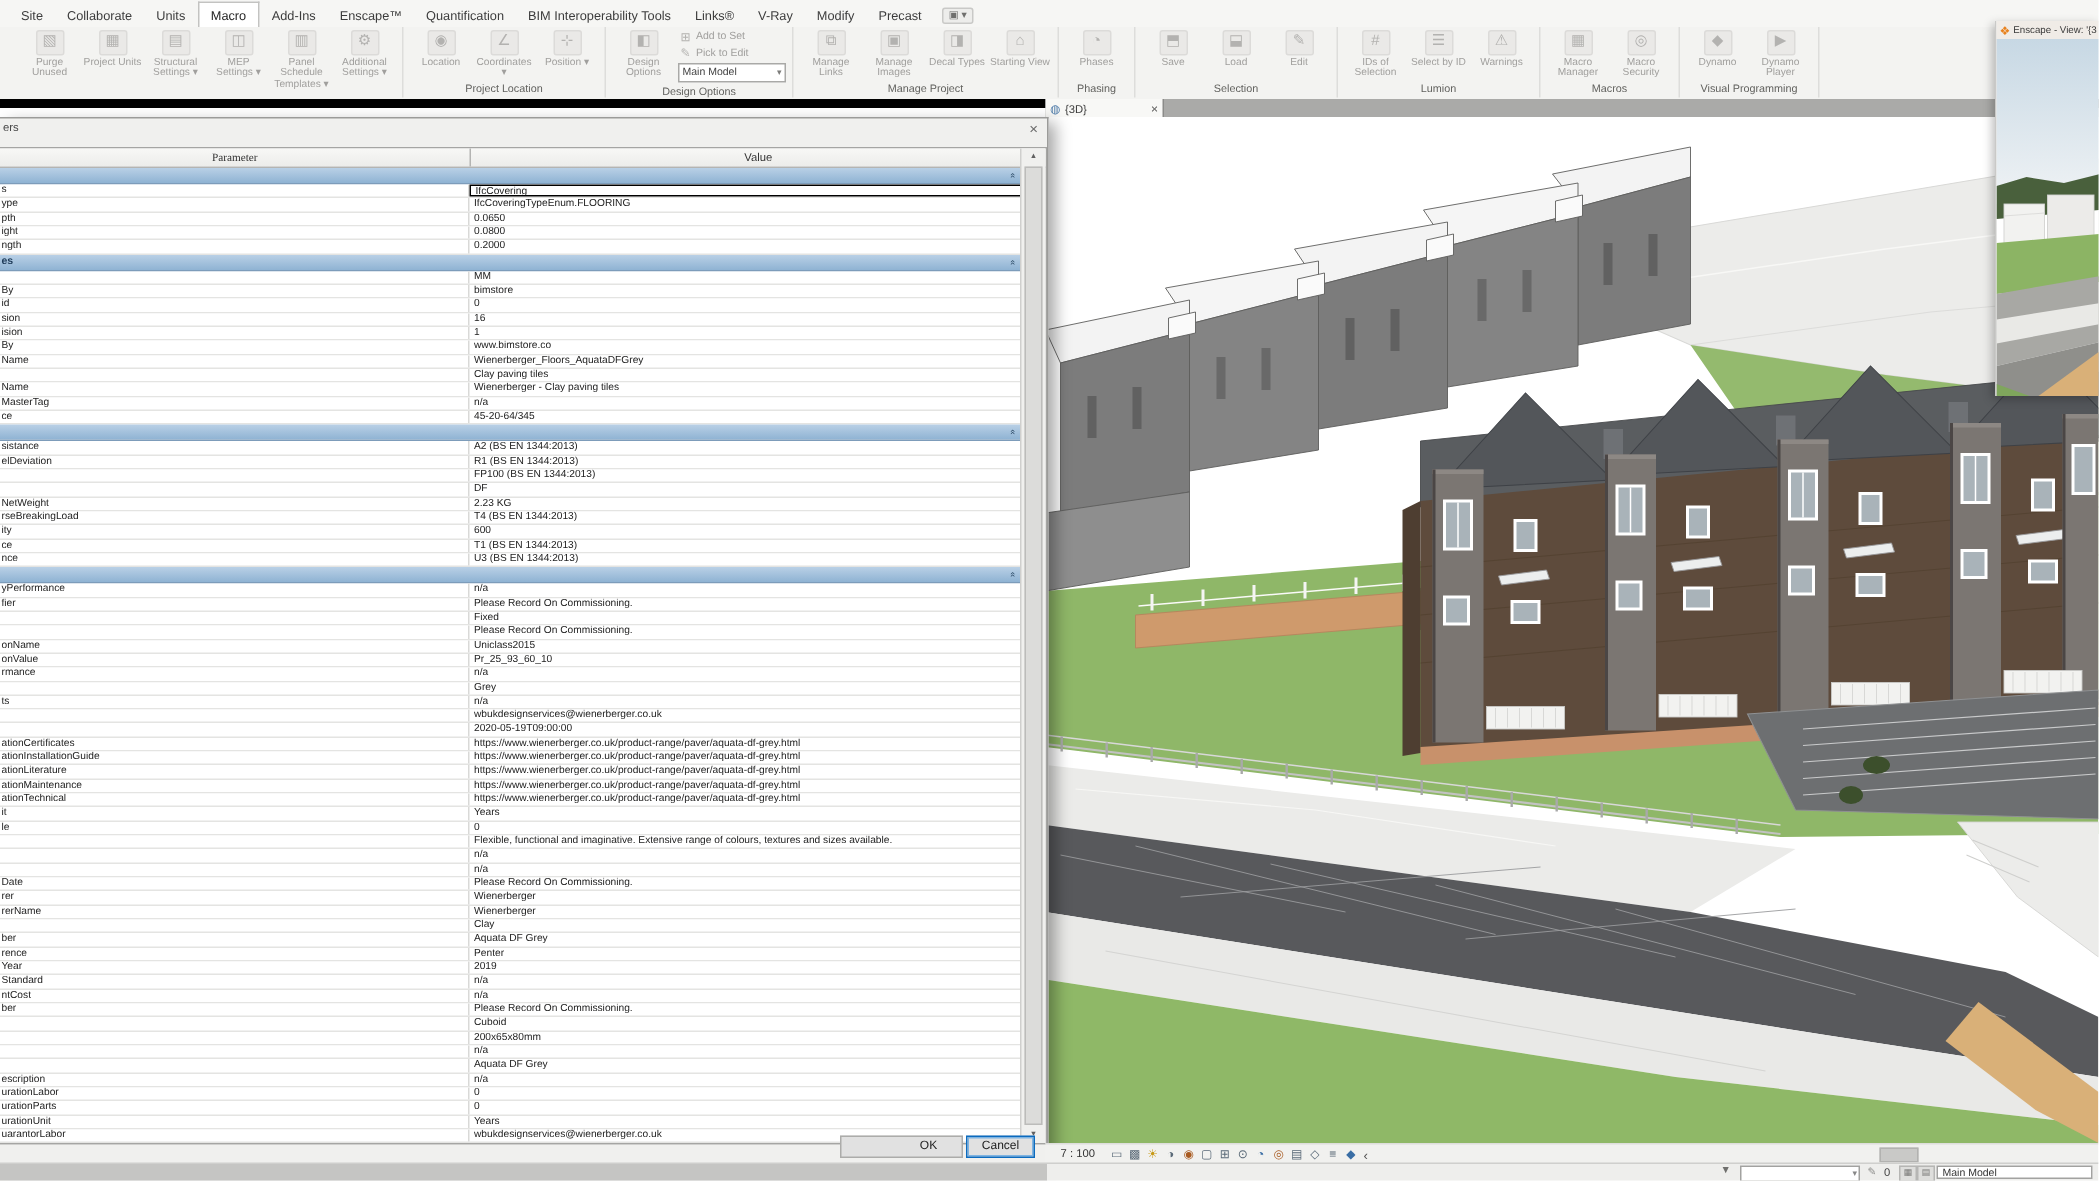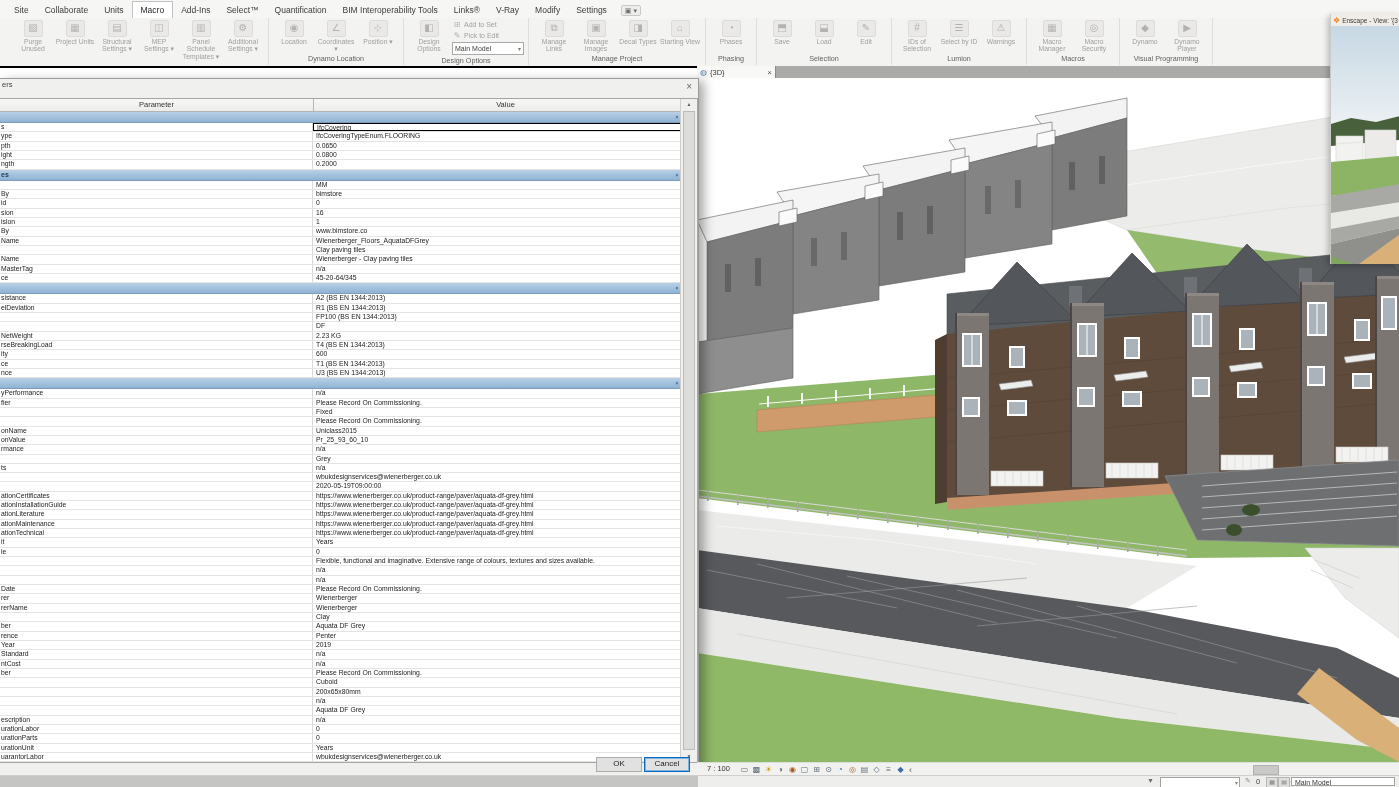--- a/index.html
+++ b/index.html
@@ -1,19 +1,19 @@
 <!DOCTYPE html>
 <html><head>
 <meta charset="utf-8">
 <style>
   html,body{margin:0;padding:0;}
   body{width:1399px;height:787px;overflow:hidden;position:relative;background:#fff;
        font-family:"Liberation Sans","DejaVu Sans",sans-serif;-webkit-font-smoothing:antialiased;}
   
-  #ribbon{position:absolute;left:0;top:0;width:1399px;height:66px;background:#f3f3f1;border-bottom:2px solid #000000;}
+  #ribbon{position:absolute;left:0;top:0;width:1399px;height:66px;background:#f3f3f1;border-bottom:6px solid #000000;}
   #tabs{display:flex;align-items:flex-end;height:18px;background:#f6f6f4;padding-left:6px;}
   .tab{font-size:8.5px;color:#3c3c3c;padding:3px 8px 3px 8px;white-space:nowrap;cursor:default;}
   .tab.active{background:#fff;border:1px solid #c3c3c1;border-bottom:none;color:#1f1f1f;}
   .ovchip{font-size:7px;color:#6f6f6d;border:1px solid #c9c9c7;background:#ededeb;margin-left:6px;margin-bottom:2px;padding:0 3px;line-height:9px;border-radius:2px;}
   #panels{display:flex;align-items:stretch;height:47px;padding-left:8px;}
   .panel{display:flex;flex-direction:column;border-right:1px solid #dddddb;padding:1px 4px 0 4px;}
   .prowl{display:flex;align-items:flex-start;flex:1;}
   .rbtn{width:40px;display:flex;flex-direction:column;align-items:center;margin:0 1px;}
   .ric{width:17px;height:15px;background:#eae9e7;border:1px solid #dcdbd9;border-radius:2px;
        color:#b3b2b0;font-size:10px;line-height:14px;text-align:center;margin-top:1px;}
@@ -43,39 +43,39 @@
   
   #dialog{position:absolute;left:0;top:78px;width:698px;height:697px;background:#f0f0ee;
           border-top:1px solid #9b9b99;border-right:1px solid #9b9b99;border-bottom:1px solid #9b9b99;
           box-shadow:5px 3px 10px rgba(0,0,0,.35);}
   #dlgtitle{position:absolute;left:0;top:0;right:0;height:19px;}
   #dlgfrag{position:absolute;left:2px;top:1px;font-size:7.5px;color:#444;}
   #dlgclose{position:absolute;right:6px;top:3px;font-size:10px;color:#6b6b6b;line-height:10px;}
   #ptable{position:absolute;left:0;top:19px;width:697px;background:#fff;border:1px solid #a5a5a3;border-left:none;}
   #thead{display:flex;height:12px;background:linear-gradient(#f8f8f6,#ececea);border-bottom:1px solid #b4b4b2;}
   #thead div{font-size:7.5px;color:#333;text-align:center;line-height:12px;}
-  #th-param{width:313px;border-right:1px solid #b4b4b2;}
+  #th-param{width:313px;border-right:1px solid #b4b4b2;font-family:Liberation Serif, serif;}
   #th-value{flex:1;}
   #tscroll{position:absolute;right:0;top:0;bottom:0;width:16px;background:#f0f0ee;border-left:1px solid #cfcfcd;}
   .sarr{height:11px;text-align:center;font-size:5px;color:#606060;line-height:11px;}
   #sthumb{position:absolute;left:2px;right:2px;top:12px;bottom:12px;background:#dcdcda;border:1px solid #bcbcba;}
   #tbody{margin-right:16px;}
   .sec{height:10px;background:linear-gradient(#b9d0e6,#8fb3d3);border-bottom:1px solid #7d9cba;
        display:flex;align-items:center;justify-content:space-between;}
   .secf{font-size:7px;font-weight:bold;color:#1d3a58;padding-left:1px;}
   .seci{font-size:6px;color:#24425e;transform:rotate(-90deg);margin-right:4px;}
   .prw{display:flex;height:9.34px;border-bottom:1px solid #e4e4e2;box-sizing:border-box;background:#fff;}
   .pcell{width:313px;border-right:1px solid #d9d9d7;font-size:6.8px;line-height:8.4px;color:#222;
          overflow:hidden;white-space:nowrap;padding-left:1px;box-sizing:border-box;}
   .vcell{flex:1;font-size:6.8px;line-height:8.4px;color:#222;overflow:hidden;white-space:nowrap;
          padding-left:3px;box-sizing:border-box;}
   .prw.sel .vcell{border:1px solid #000;line-height:7px;background:#fff;}
   .dbtn{position:absolute;width:44px;height:13px;bottom:4px;background:#e1e1e1;border:1px solid #acacaa;
         font-size:8px;color:#222;text-align:center;line-height:12px;}
-  #okbtn{right:56px;}
+  #okbtn{right:56px;padding-left:36px;}
   #cancelbtn{right:8px;border:1px solid #0b6bbf;box-shadow:inset 0 0 0 1px #7fb4e2;}
   
   #viewbar{position:absolute;left:697px;top:762px;width:702px;height:13px;background:#f1f1ef;border-top:1px solid #dededc;}
   #scalebtn{position:absolute;left:10px;top:1px;font-size:7.5px;color:#333;}
   #vicons{position:absolute;left:42px;top:0;display:flex;align-items:center;height:13px;}
   .vic{width:11px;height:11px;font-size:8px;line-height:11px;text-align:center;margin-right:1px;color:#5a6a78;}
   .vchev{font-size:9px;color:#555;margin-left:2px;}
   #hthumb{position:absolute;left:556px;top:2px;width:24px;height:8px;background:#c9c9c7;border:1px solid #b2b2b0;}
   
   #statusbar{position:absolute;left:0;top:775px;width:1399px;height:12px;background:#eeeeec;border-top:1px solid #cfcfcd;}
@@ -96,27 +96,27 @@
 <body>
 
 <div id="ribbon">
   <div id="tabs">
 
   <div class="tab">Site</div>
       <div class="tab">Collaborate</div>
       <div class="tab">Units</div>
       <div class="tab active">Macro</div>
       <div class="tab">Add-Ins</div>
-      <div class="tab">Select™</div>
+      <div class="tab">Enscape™</div>
       <div class="tab">Quantification</div>
       <div class="tab">BIM Interoperability Tools</div>
       <div class="tab">Links®</div>
       <div class="tab">V-Ray</div>
       <div class="tab">Modify</div>
-      <div class="tab">Settings</div>
+      <div class="tab">Precast</div>
       <div class="ovchip">▣ ▾</div>
     </div>
   <div id="panels">
       <div class="panel">
         <div class="prowl">
           <div class="rbtn">
             <div class="ric">▧</div>
             <div class="rlb">Purge Unused</div>
           </div>
           <div class="rbtn">
@@ -150,21 +150,21 @@
           </div>
           <div class="rbtn">
             <div class="ric">∠</div>
             <div class="rlb">Coordinates ▾</div>
           </div>
           <div class="rbtn">
             <div class="ric">⊹</div>
             <div class="rlb">Position ▾</div>
           </div>
         </div>
-        <div class="pcap">Dynamo Location</div>
+        <div class="pcap">Project Location</div>
       </div>
       <div class="panel">
         <div class="prowl">
           <div class="rbtn">
             <div class="ric">◧</div>
             <div class="rlb">Design Options</div>
           </div>
           <div class="stack">
             <div class="sbtn">
               <span class="sic">⊞</span>

